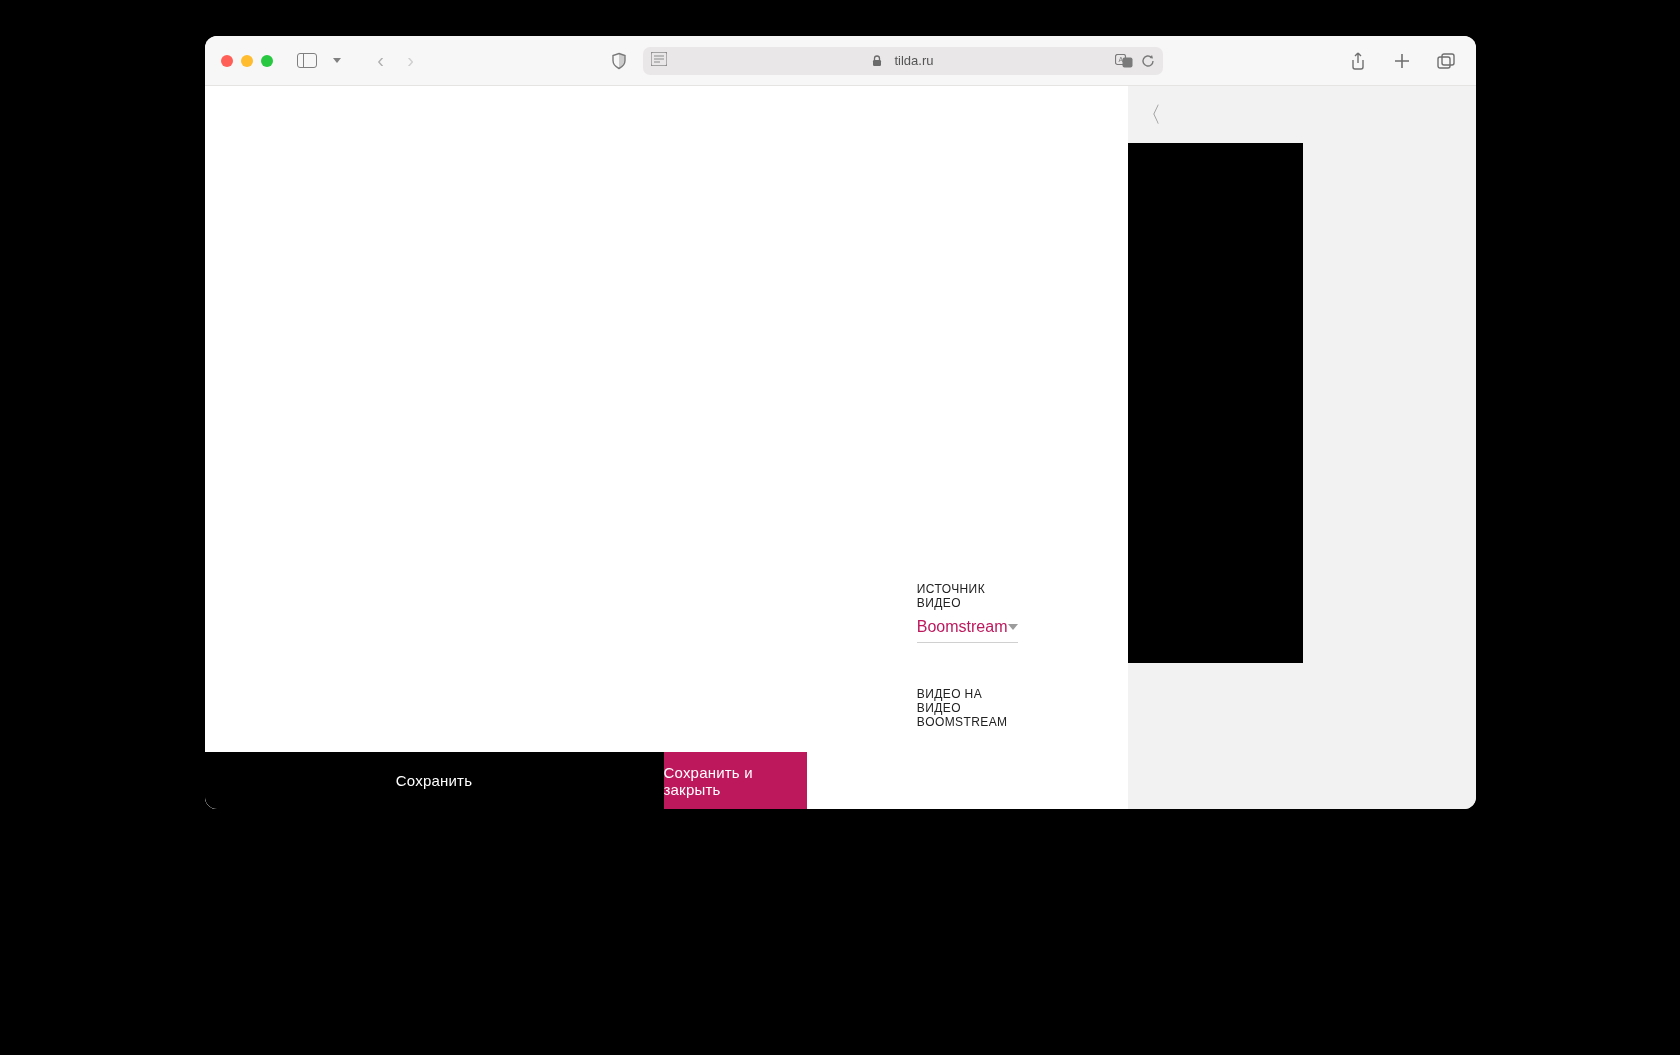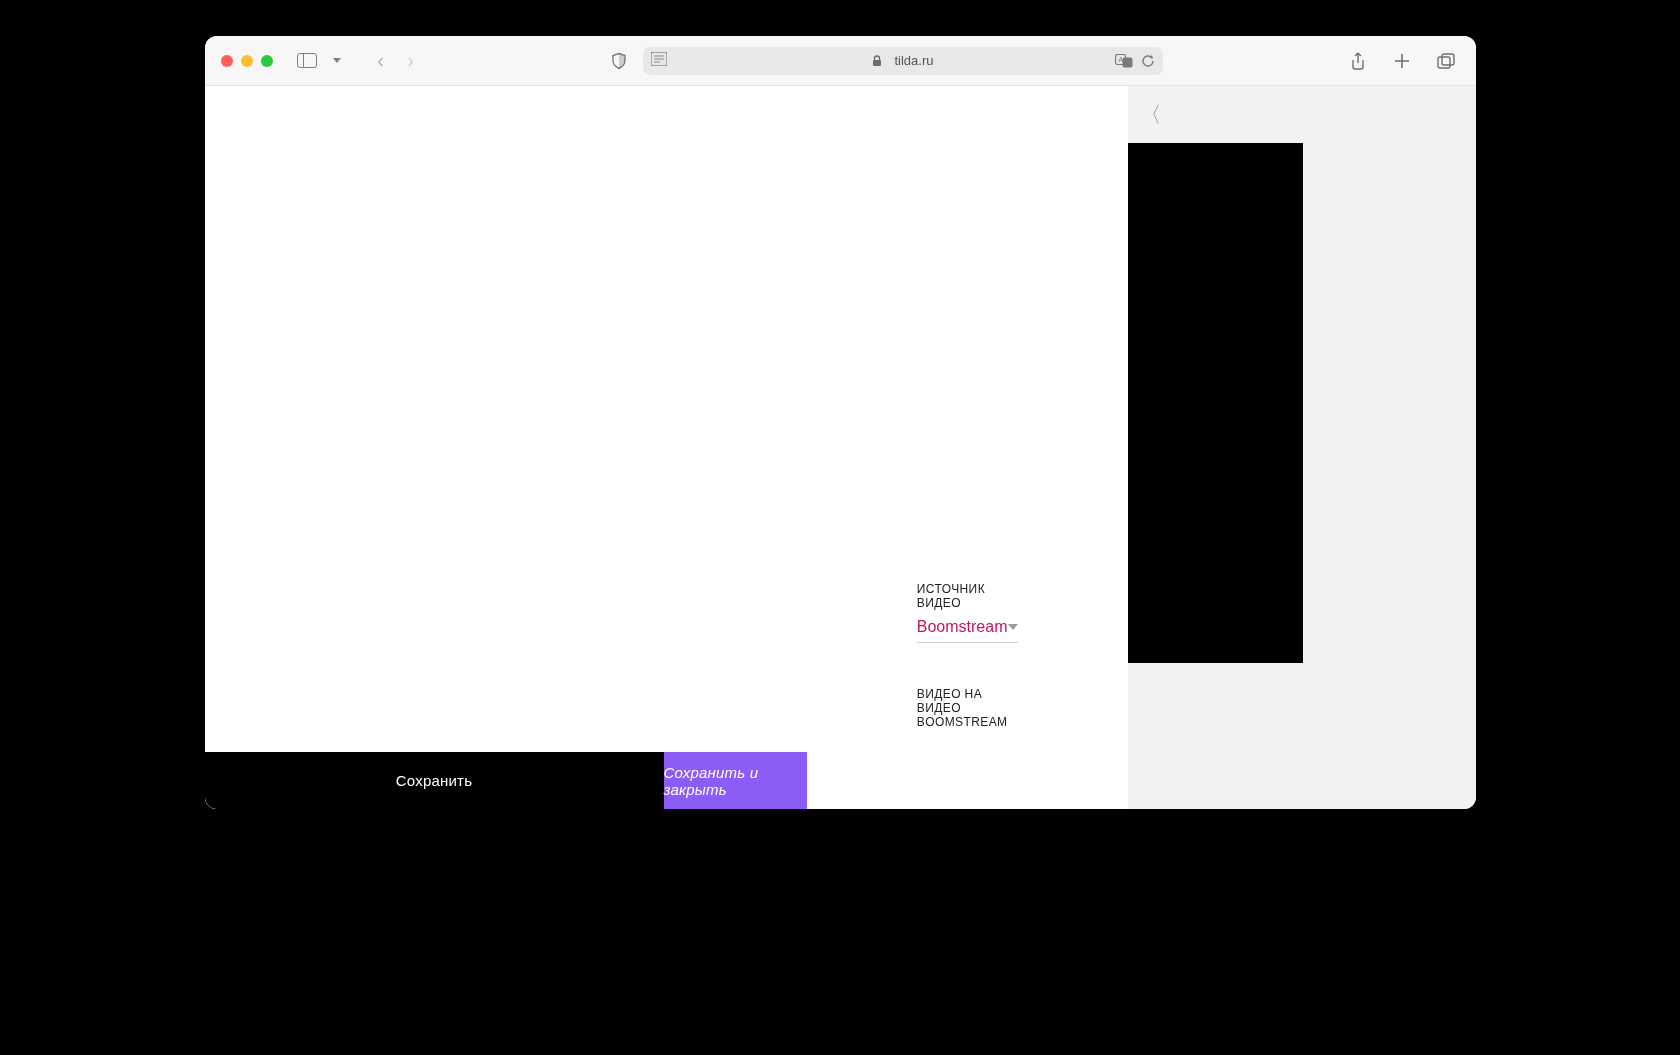--- a/index.html
+++ b/index.html
@@ -130,21 +130,21 @@
     display: flex;
     align-items: center;
     justify-content: center;
     font-size: 15px;
     font-weight: 300;
     letter-spacing: 0.2px;
     cursor: pointer;
     user-select: none;
   }
   .hbtn-save { width: 459px; background: #000; color: #fff; }
-  .hbtn-save-close { flex: 1; background: #8b5cf6; color: #fff; font-style: italic; }
+  .hbtn-save-close { flex: 1; background: #be185d; color: #fff; }
 
   .panel-back {
     position: absolute;
     left: 935px;
     top: 14px;
     font-size: 22px;
     color: #9a9a9a;
     font-family: Georgia, serif;
   }
 

